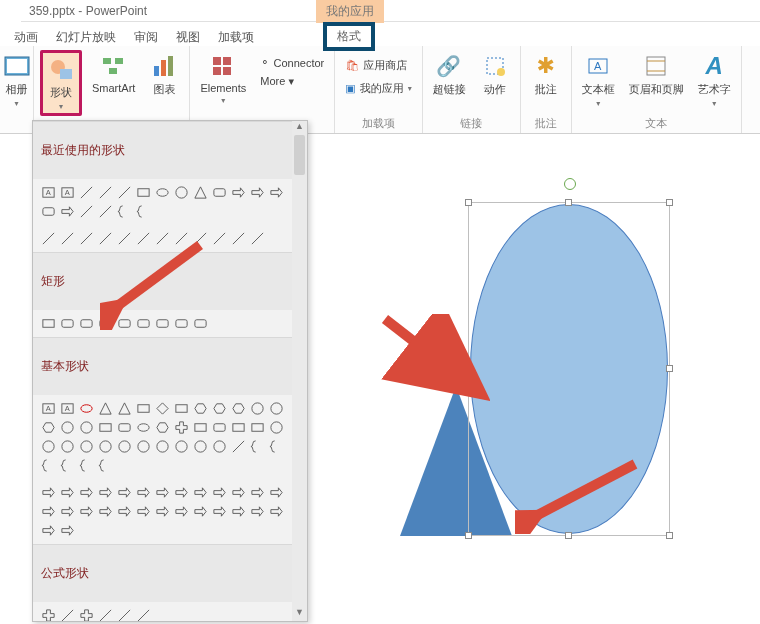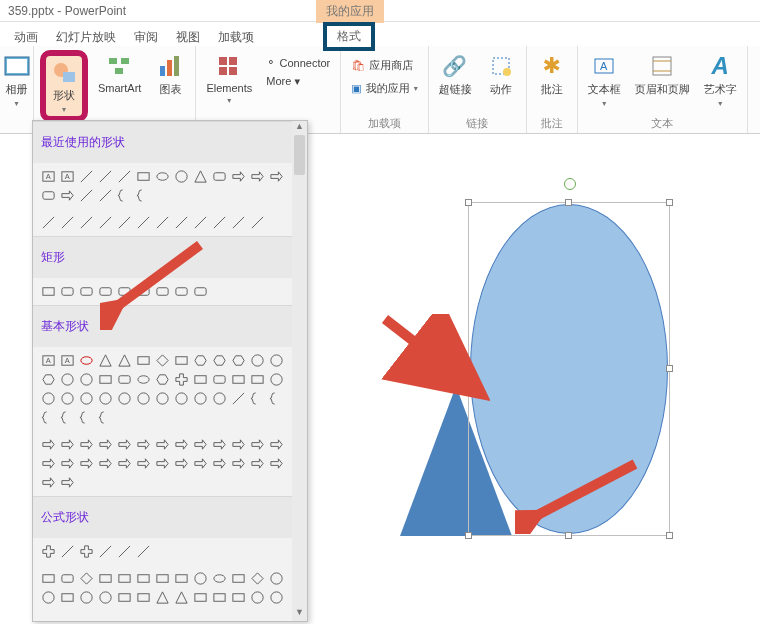--- a/index.html
+++ b/index.html
@@ -1,34 +1,34 @@
 <!DOCTYPE html>
 <html><head>
 <meta charset="utf-8">
 <style>
 * { box-sizing: border-box; margin: 0; padding: 0; }
 body { font-family: "Microsoft YaHei", sans-serif; font-size: 12px; color: #444; background: #fff; width: 760px; height: 624px; overflow: hidden; position: relative; }
-.titlebar { height: 22px; background: #fff; border-bottom: 1px solid #e0e0e0; display: flex; align-items: center; padding: 0 8px; }
+.titlebar { height: 22px; background: #fff; border-bottom: 1px solid #e0e0e0; display: flex; align-items: center; padding: 0 8px; margin-left: 21px; }
 .titlebar .fname { color: #666; }
 .titlebar .tool-tab { position: absolute; left: 316px; top: 0; background: #f9cba1; color: #777; padding: 3px 10px; font-size: 12px; }
 .tabs { height: 24px; background: #fff; display: flex; align-items: flex-end; gap: 18px; padding: 0 14px; color: #555; }
 .tabs span { cursor: pointer; }
 .fmt-tab { position: absolute; left: 323px; top: 22px; color: #666; padding: 2px 10px; border: 4px solid #0c4a6e; background: #fff; }
 .ribbon { height: 88px; background: #fcfcfc; border-bottom: 1px solid #d0d0d0; display: flex; }
 .group { border-right: 1px solid #e0e0e0; padding: 4px 6px 2px; display: flex; flex-direction: column; align-items: center; justify-content: space-between; }
 .group-row { display: flex; gap: 6px; align-items: flex-start; }
 .rbtn { display: flex; flex-direction: column; align-items: center; gap: 2px; padding: 2px 4px; cursor: pointer; font-size: 11px; min-width: 38px; }
 .rbtn.small { min-width: 0; flex-direction: row; gap: 4px; font-size: 11px; }
 .rbtn .icon { width: 28px; height: 28px; display: flex; align-items: center; justify-content: center; }
-.rbtn.active { background: #fce2c8; border: 6px solid #be185d; border-radius: 10px; font-family: Liberation Serif, serif; }
+.rbtn.active { background: #fce2c8; border: 3px solid #be185d; border-radius: 2px; font-family: Liberation Serif, serif; }
 .group-label { font-size: 11px; color: #888; margin-top: 2px; }
 .drop-arrow { font-size: 8px; color: #777; }
 .canvas-area { position: absolute; left: 310px; top: 134px; right: 0; bottom: 0; background: #fff; }
 .shape-panel { position: absolute; left: 32px; top: 120px; width: 276px; height: 502px; background: #f2f2f2; border: 1px solid #bfbfbf; box-shadow: 2px 2px 6px rgba(0,0,0,.2); overflow: hidden; }
-.sp-section-title { background: #e8e8e8; padding: 12px 8px; font-size: 12px; color: #6d28d9; border-top: 1px solid #d8d8d8; }
+.sp-section-title { background: #e8e8e8; padding: 20px 8px; font-size: 12px; color: #7f1d1d; border-top: 1px solid #d8d8d8; }
 .sp-grid { display: flex; flex-wrap: wrap; padding: 4px 6px; gap: 0; }
 .sp-item { width: 19px; height: 19px; display: flex; align-items: center; justify-content: center; cursor: pointer; color: #555; }
 .sp-item svg { stroke: #5a5a5a; fill: none; stroke-width: 1; }
 .sp-item.highlight svg { stroke: #c00; }
 .scrollbar { position: absolute; right: 0; top: 0; bottom: 0; width: 15px; background: #eaeaea; }
 .scrollbar .thumb { position: absolute; left: 2px; right: 2px; top: 14px; height: 40px; background: #cfcfcf; border-radius: 2px; }
 .scrollbar .arrow { position: absolute; left: 0; right: 0; height: 14px; text-align: center; font-size: 9px; color: #777; }
 .scrollbar .arrow.up { top: 0; }
 .scrollbar .arrow.down { bottom: 0; }
 .oval { position: absolute; left: 160px; top: 70px; width: 198px; height: 330px; background: #9dc3e6; border: 1px solid #4a7dbf; border-radius: 50%; }

